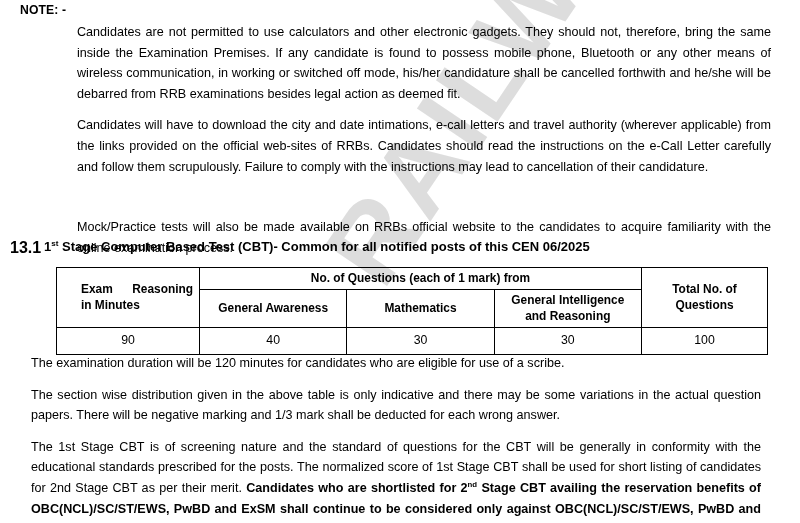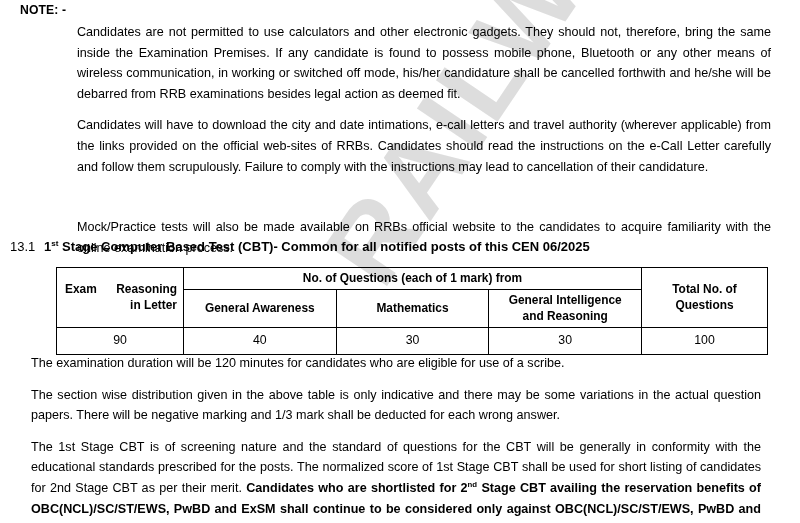--- a/index.html
+++ b/index.html
@@ -72,22 +72,22 @@
     top: 22px;
     width: 694px;
   }
   .note-body p { margin: 0 0 11px 0; }
   .note-body p:last-child { margin-bottom: 0; margin-top: 40px; }
 
   
   .sec-num {
     left: 10px;
     top: 239px;
-    font-size: 13px;
-    font-weight: 400;
+    font-size: 16px;
+    font-weight: 700;
   }
   .sec-title {
     left: 44px;
     top: 239px;
     font-size: 13px;
     font-weight: 700;
     white-space: nowrap;
   }
   sup {
     font-size: 0.62em;
@@ -108,22 +108,22 @@
   }
   #exam-table th,
   #exam-table td {
     border: 1px solid #000000;
     text-align: center;
     vertical-align: middle;
     padding: 2px 4px;
     line-height: 16.5px;
   }
   #exam-table .h-duration {
-    text-align: right;
-    padding-left: 8px;
+    text-align: left;
+    padding-left: 24px;
     padding-right: 6px;
     width: 112px;
   }
   #exam-table .h-duration span { display: block; }
   #exam-table .h-duration .l1 {
     display: flex;
     justify-content: space-between;
   }
   #exam-table .h-ga { width: 152px; }
   #exam-table .h-math { width: 171px; }
@@ -166,21 +166,21 @@
   <div class="abs sec-title"><span>1</span><sup>st</sup><span> Stage Computer Based Test (CBT)- Common for all notified posts of this CEN 06/2025</span></div>
 
   <table id="exam-table">
     <thead>
       <tr>
         <th class="h-duration" rowspan="2">
           <span class="l1">
               <span>Exam</span>
               <span>Reasoning</span>
             </span>
-          <span>in Letter</span>
+          <span>in Minutes</span>
         </th>
         <th colspan="3">No. of Questions (each of 1 mark) from</th>
         <th class="h-total" rowspan="2">
           <span>Total No. of</span><br>
           <span>Questions</span>
         </th>
       </tr>
       <tr>
         <th class="h-ga">General Awareness</th>
         <th class="h-math">Mathematics</th>

